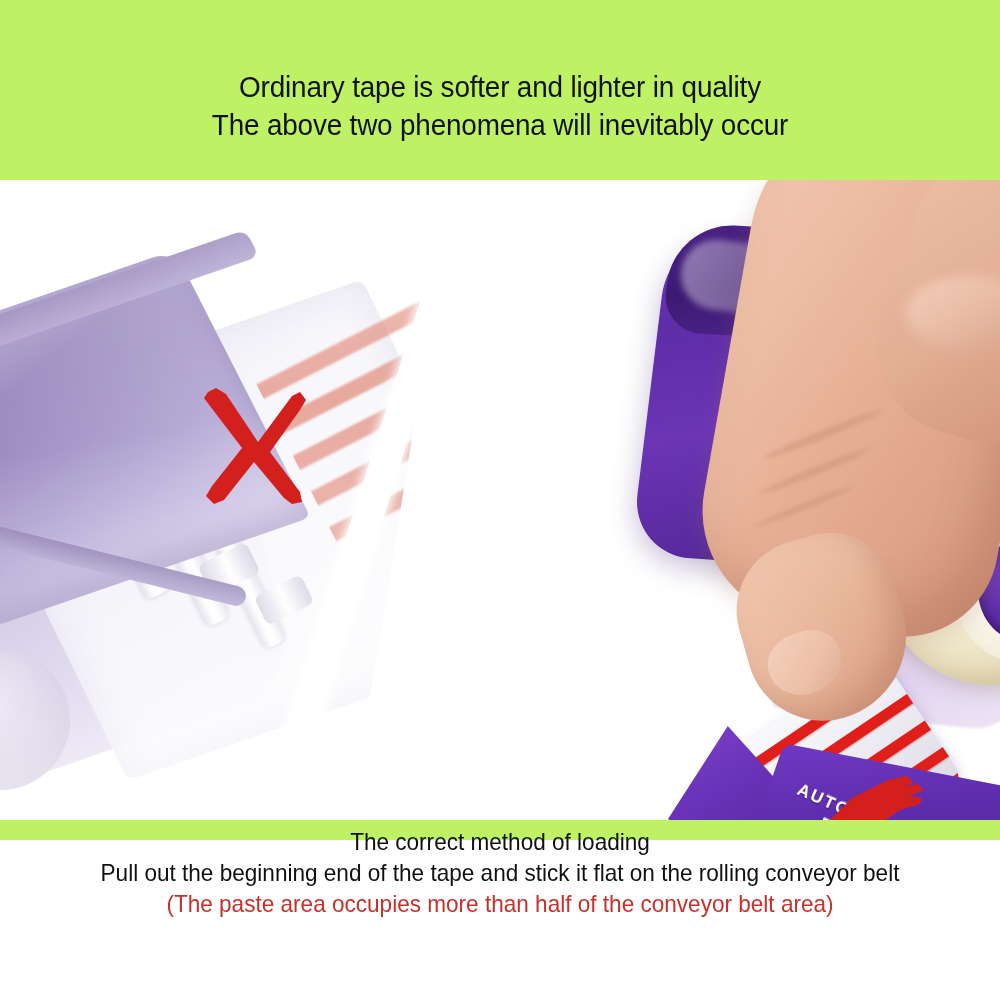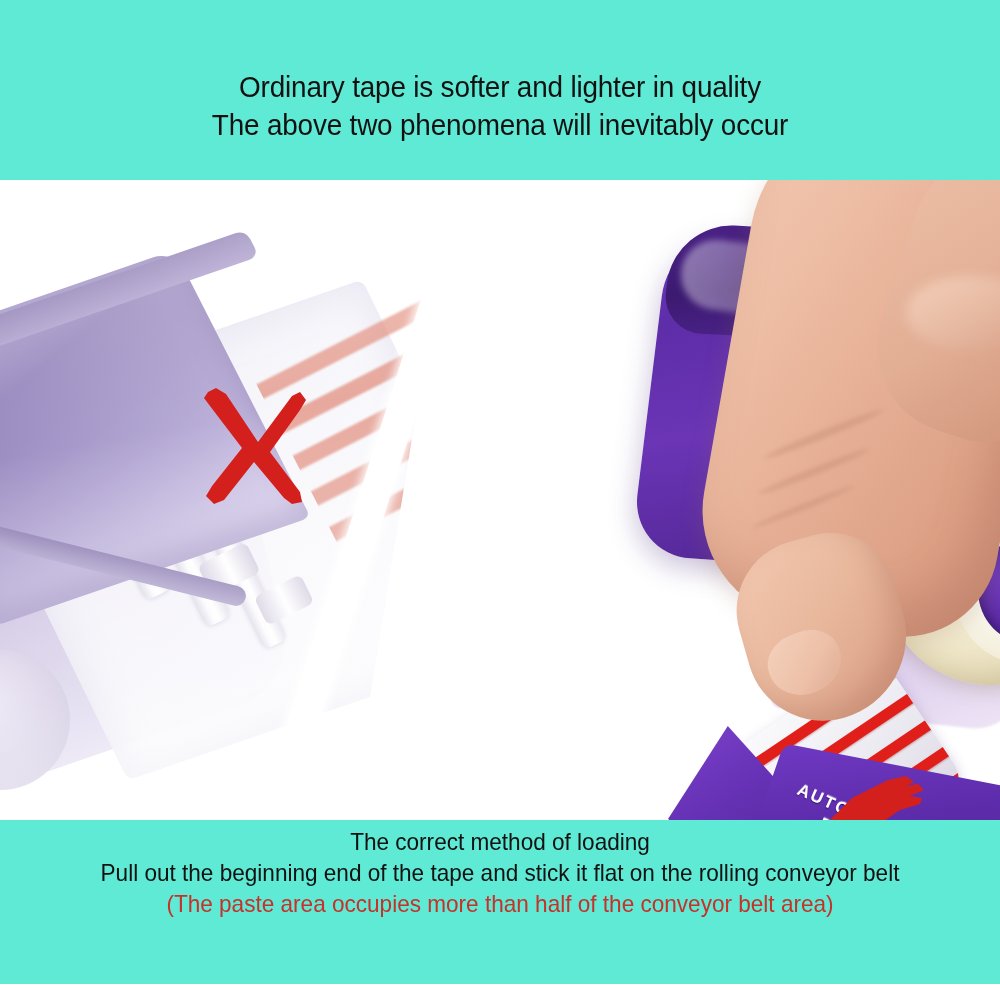--- a/index.html
+++ b/index.html
@@ -5,22 +5,22 @@
 <style>
   * { margin:0; padding:0; box-sizing:border-box; }
   html, body {
     width:1000px; height:1000px;
     background:#ffffff;
     font-family:"Liberation Sans", sans-serif;
     overflow:hidden;
   }
   .page {
     position:relative;
-    width:1000px; height:984px;
-    background:#5eead4;
+    width:1000px; height:840px;
+    background:#bef264;
   }
 
   
   .top-text {
     position:absolute;
     top:68px; left:0; width:1000px;
     text-align:center;
     color:#111111;
     font-size:30px;
     line-height:38px;

